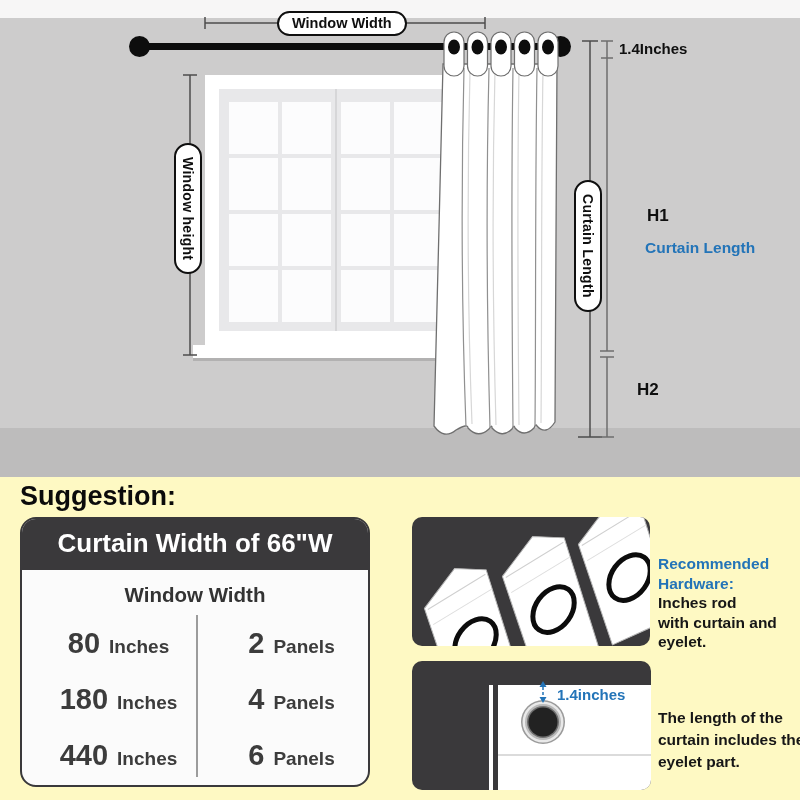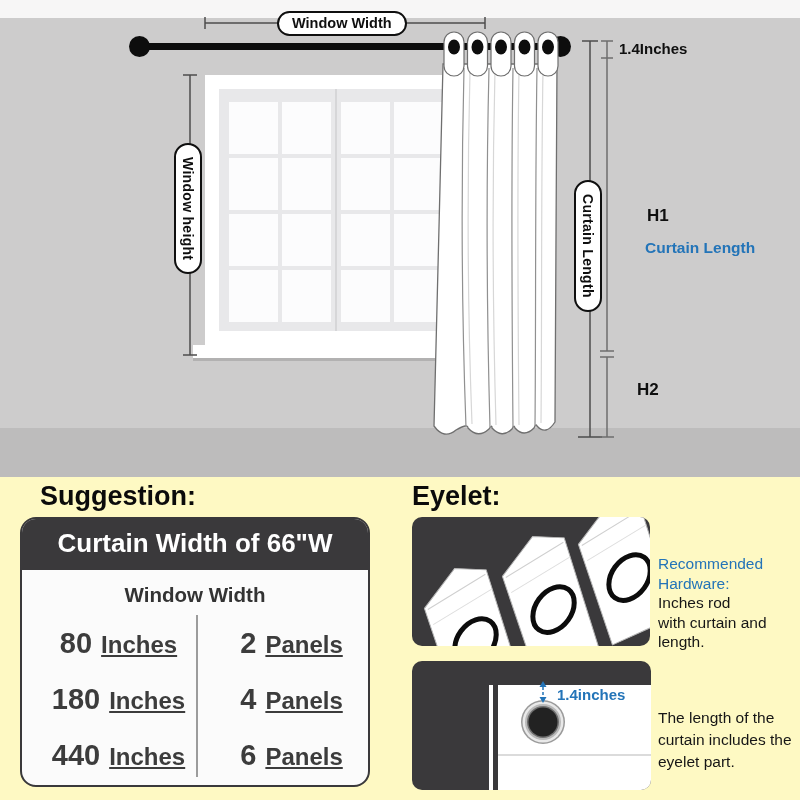--- a/index.html
+++ b/index.html
@@ -35,25 +35,25 @@
   
   .sg-table{position:absolute;left:20px;top:517px;width:350px;height:270px;
             border:2px solid var(--panel-dark);border-radius:16px;overflow:hidden;background:#fbfbfb;}
   .sg-table .t-head{height:51px;background:var(--panel-dark);color:#ffffff;font-weight:700;
             font-size:26px;line-height:49px;text-align:center;white-space:nowrap;}
   .sg-table .t-cols{display:flex;padding-top:13px;height:45px;}
   .sg-table .t-cols div{flex:1;text-align:center;font-weight:700;font-size:20.5px;color:#333333;}
   .sg-table .t-row{display:flex;height:56px;align-items:center;}
   .sg-table .t-row .cell{flex:1;display:flex;justify-content:center;align-items:baseline;gap:9px;color:#3c3c3c;padding-left:20px;}
   .sg-table .num{font-weight:700;font-size:29px;}
-  .sg-table .unit{font-weight:700;font-size:24px;text-decoration:underline;}
+  .sg-table .unit{font-weight:700;font-size:19px;}
   .sg-divider{position:absolute;left:174px;top:96px;width:2px;height:162px;background:#9c9c9c;}
 
   .eyelet-img{position:absolute;}
-  .note{position:absolute;font-weight:400;font-size:15.5px;line-height:19.5px;color:#161616;white-space:nowrap;}
+  .note{position:absolute;font-weight:700;font-size:15.5px;line-height:19.5px;color:#161616;white-space:nowrap;}
   .note .blue{color:var(--accent-blue);}
   .note.length-note{line-height:22px;font-size:15.5px;}
   .grommet-measure{position:absolute;font-weight:700;font-size:15px;color:var(--accent-blue);white-space:nowrap;}
 </style>
 </head>
 <body>
 
 <div class="page">
 
   <svg class="scene-svg" width="800" height="477" viewBox="0 0 800 477">
@@ -163,21 +163,21 @@
   <div class="hpill" style="left:277px;top:11px;">Window Width</div>
   <div class="vpill" style="left:174px;top:143px;">Window height</div>
   <div class="vpill" style="left:574px;top:180px;">Curtain Length</div>
   <div class="measure-label" style="left:619px;top:40px;">1.4Inches</div>
   <div class="h-label" style="left:616px;top:206px;margin-left:31px;">H1</div>
   <div class="h-label" style="left:637px;top:380px;">H2</div>
   <div class="formula" style="left:645px;top:237px;">
     <div>Curtain Length</div>
   </div>
 
-  <div class="section-heading" style="left:20px;top:481px;margin-left:20px;">Suggestion:</div>
+  <div class="section-heading" style="left:20px;top:481px;">Suggestion:</div>
 
   <div class="sg-table">
     <div class="t-head">Curtain Width of 66"W</div>
     <div class="t-cols">
       <div>Window Width</div>
     </div>
     <div class="sg-divider"></div>
     <div class="t-row">
       <div class="cell">
         <span class="num">80</span>
@@ -203,21 +203,20 @@
         <span class="num">440</span>
         <span class="unit">Inches</span>
       </div>
       <div class="cell">
         <span class="num">6</span>
         <span class="unit">Panels</span>
       </div>
     </div>
   </div>
 
-  <div class="section-heading" style="left:412px;top:481px;">Eyelet:</div>
 
   <svg class="eyelet-img" style="left:412px;top:517px;" width="238" height="129" viewBox="0 0 238 129">
     <defs>
         <clipPath id="clip1">
           <rect x="0" y="0" width="238" height="129" rx="10"></rect>
         </clipPath>
       </defs>
     <rect class="dark-bg" x="0" y="0" width="238" height="129" rx="10"></rect>
     <g clip-path="url(#clip1)">
       <g transform="translate(162,12) rotate(-16)">
@@ -239,21 +238,21 @@
         <ellipse cx="40" cy="62" rx="25" ry="18" transform="rotate(-38 40 62)" fill="none" stroke="#0c0c0c" stroke-width="5"></ellipse>
       </g>
     </g>
   </svg>
 
   <div class="note" style="left:658px;top:554px;">
     <div class="blue">Recommended</div>
     <div class="blue">Hardware:</div>
     <div>Inches rod</div>
     <div>with curtain and</div>
-    <div>length.</div>
+    <div>eyelet.</div>
   </div>
 
   <svg class="eyelet-img" style="left:412px;top:661px;" width="239" height="129" viewBox="0 0 239 129">
     <defs>
         <clipPath id="clip2">
           <rect x="0" y="0" width="239" height="129" rx="10"></rect>
         </clipPath>
       </defs>
     <rect class="dark-bg" x="0" y="0" width="239" height="129" rx="10"></rect>
     <g clip-path="url(#clip2)">

